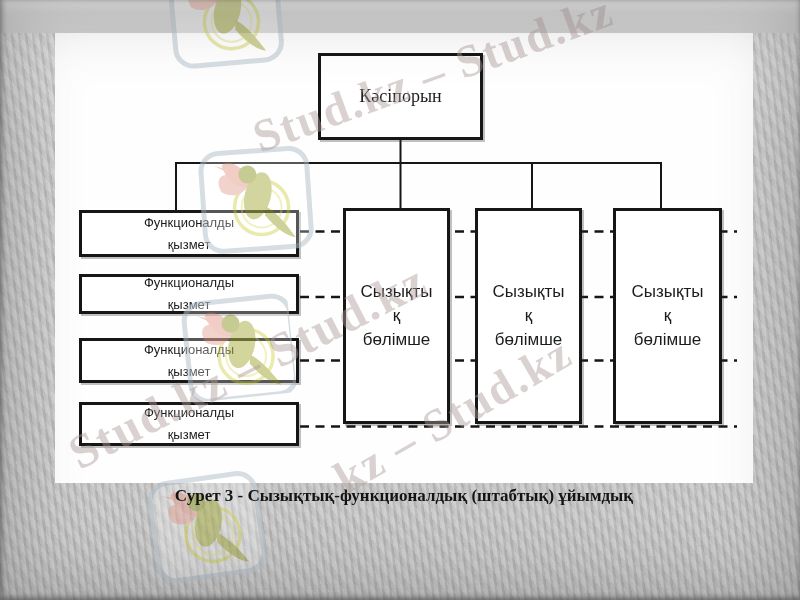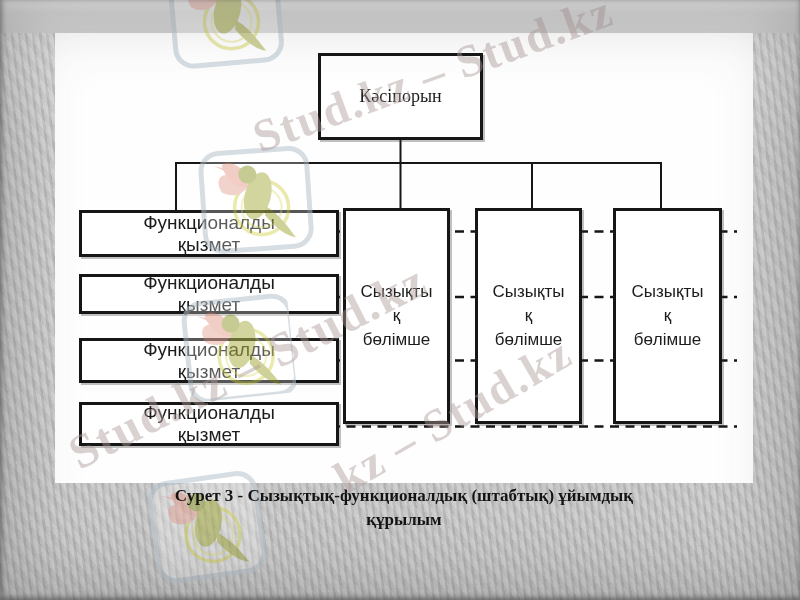--- a/index.html
+++ b/index.html
@@ -11,21 +11,21 @@
     font-family:"Liberation Sans",sans-serif;}
   .top-band{position:absolute;left:0;top:0;width:800px;height:33px;
     background:linear-gradient(180deg,#e9e9e9 0%,#d6d6d6 40%,#cfcfcf 100%);z-index:4;}
   .panel{position:absolute;left:55px;top:33px;width:698px;height:450px;background:#fefefe;z-index:5;}
   .connectors{position:absolute;left:0;top:0;z-index:15;}
   .box{position:absolute;box-sizing:border-box;background:#ffffff;border:3px solid #161616;
     display:flex;flex-direction:column;align-items:center;justify-content:center;
     text-align:center;color:#1c1c1c;z-index:20;box-shadow:2px 2px 0 rgba(50,50,50,0.30);}
   .director{left:318px;top:53px;width:165px;height:87px;
     font-family:"Liberation Serif",serif;font-size:18px;line-height:29px;}
-  .func{left:79px;width:260px;font-size:19px;line-height:22px;}
+  .func{left:79px;width:220px;font-size:13px;line-height:22px;}
   .f0{top:210px;height:47px}.f1{top:274px;height:40px}.f2{top:338px;height:45px}.f3{top:402px;height:44px}
   .linear{top:208px;height:216px;font-size:17px;line-height:24px;}
   .l0{left:343px;width:107px}.l1{left:475px;width:107px}.l2{left:613px;width:109px}
   .logo{position:absolute;z-index:28;opacity:0.55;pointer-events:none;}
   .wm-text{position:absolute;z-index:34;font-family:"Liberation Serif",serif;font-weight:700;
     font-size:46px;letter-spacing:2px;color:rgba(172,152,152,0.45);white-space:nowrap;
     transform-origin:0 50%;pointer-events:none;}
   .wm1{left:255px;top:112px;transform:rotate(-20deg);}
   .wm2{left:72px;top:428px;transform:rotate(-27deg);font-size:48px;}
   .wm3{left:338px;top:455px;transform:rotate(-30deg);}
@@ -123,17 +123,16 @@
   <svg class="logo" style="left:150px;top:472px;transform:rotate(-8deg)" width="132" height="123">
       <use href="#studkz-logo"></use>
     </svg>
 
   <div class="wm-text wm1">Stud.kz – Stud.kz</div>
   <div class="wm-text wm2">Stud.kz – Stud.kz</div>
   <div class="wm-text wm3">kz – Stud.kz</div>
 
   <div class="caption">
     <div>Сурет 3 - Сызықтық-функционалдық (штабтық) ұйымдық</div>
-    <div>құрылым</div>
   </div>
 
   <div class="vignette"></div>
 </div>
 
 </body></html>

